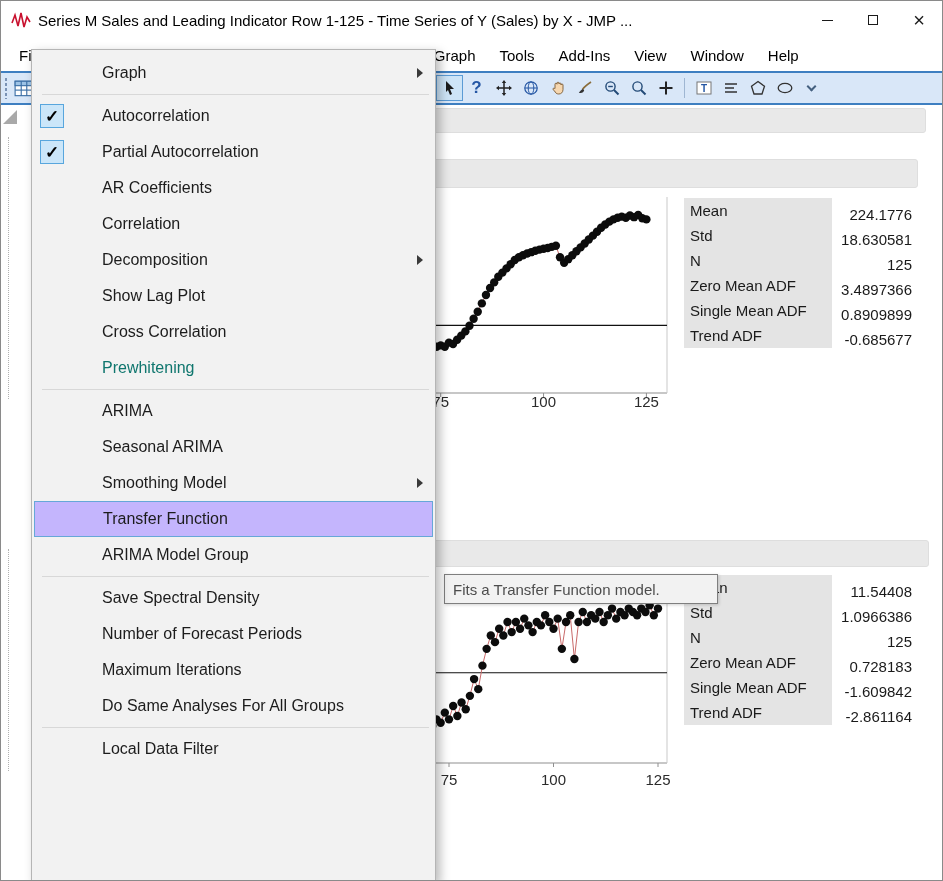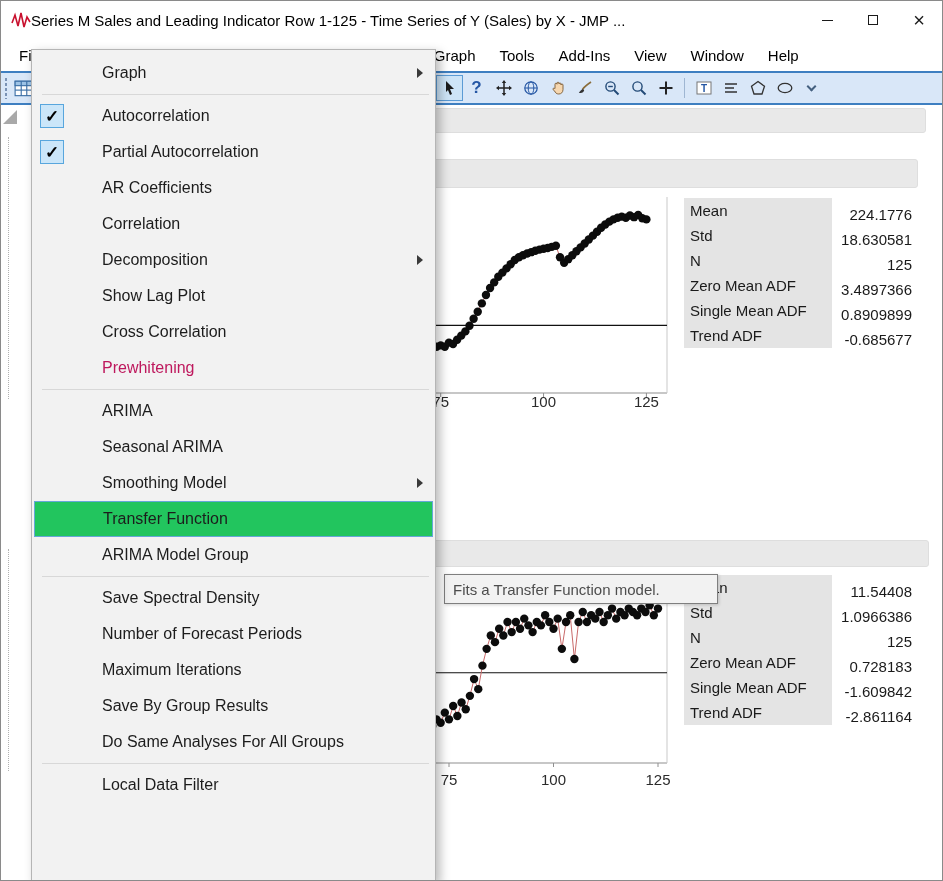--- a/index.html
+++ b/index.html
@@ -2,21 +2,21 @@
 <html><head>
 <meta charset="utf-8">
 <style>
   *{margin:0;padding:0;box-sizing:border-box}
   html,body{width:943px;height:881px;background:#fff;font-family:"Liberation Sans",sans-serif;overflow:hidden}
   .window{position:absolute;left:0;top:0;width:943px;height:881px;background:#fff;border:1px solid #8a8a8a;overflow:hidden}
 
   
   .titlebar{position:absolute;left:0;top:0;right:0;height:38px;background:#fff;display:flex;align-items:center;z-index:5}
   .title-icon{margin-left:10px;display:flex;align-items:center}
-  .title-text{margin-left:0;font-size:15px;color:#000;white-space:nowrap;overflow:hidden}
+  .title-text{margin-left:7px;font-size:15px;color:#000;white-space:nowrap;overflow:hidden}
   .win-controls{margin-left:auto;display:flex;height:100%}
   .win-btn{width:46px;height:100%;display:flex;align-items:center;justify-content:center;font-size:20px;color:#1a1a1a;cursor:default}
   .min-glyph{display:block;width:11px;height:0;border-top:1px solid #1a1a1a}
   .max-glyph{display:block;width:10px;height:10px;border:1px solid #1a1a1a}
 
   
   .menubar{position:absolute;left:0;top:38px;right:0;height:32px;background:#fff;display:flex;align-items:center;padding-left:6px;z-index:4}
   .menu-item{padding:0 12px;height:100%;display:flex;align-items:center;font-size:15px;color:#000}
 
   
@@ -39,22 +39,22 @@
   .stat-row{display:flex;height:25px;align-items:flex-end}
   .stat-label{width:148px;height:100%;background:#e4e4e4;display:flex;align-items:center;padding-left:6px}
   .stat-value{flex:1;text-align:right;padding-right:2px}
 
   
   .tooltip{position:absolute;left:443px;top:573px;width:274px;height:30px;display:flex;align-items:center;background:#f2f2f2;border:1px solid #7f7f7f;padding-left:8px;font-size:15px;color:#4d4d4d;z-index:40;box-shadow:1px 1px 3px rgba(0,0,0,.18)}
 
   
   .context-menu{position:absolute;left:30px;top:48px;width:405px;height:833px;background:#f2f2f2;border:1px solid #b5b5b5;box-shadow:4px 4px 10px rgba(0,0,0,.28);z-index:100;padding-top:5px;overflow:hidden}
   .cm-item{position:relative;height:36px;display:flex;align-items:center;padding-left:70px;font-size:16px;color:#1c1c1c;cursor:default;white-space:nowrap}
-  .cm-item.disabled{color:#be185d}
-  .cm-item.highlighted{background:#22c55e;border:1px solid #66a7d8;margin:0 2px;padding-left:68px}
+  .cm-item.disabled{color:#0f766e}
+  .cm-item.highlighted{background:#c4b5fd;border:1px solid #66a7d8;margin:0 2px;padding-left:68px}
   .cm-check{position:absolute;left:8px;top:50%;transform:translateY(-50%);width:24px;height:24px;background:#cbe6f9;border:1px solid #58a6dd;display:flex;align-items:center;justify-content:center;font-size:17px;font-weight:bold;color:#000}
   .cm-arrow{position:absolute;right:12px;top:50%;transform:translateY(-50%);width:0;height:0;border-left:6px solid #3a3a3a;border-top:5px solid transparent;border-bottom:5px solid transparent}
   .cm-sep{height:1px;background:#d8d8d8;margin:3px 6px 3px 10px}
 </style>
 </head>
 <body>
 
 <div class="window">
 
   <div class="titlebar">
@@ -456,23 +456,20 @@
         <div class="cm-item">
           <span>Save Spectral Density</span>
         </div>
         <div class="cm-item">
           <span>Number of Forecast Periods</span>
         </div>
         <div class="cm-item">
           <span>Maximum Iterations</span>
         </div>
         <div class="cm-item">
-          <span>Save By Group Results</span>
-        </div>
-        <div class="cm-item">
           <span>Do Same Analyses For All Groups</span>
         </div>
         <div class="cm-sep"></div>
         <div class="cm-item">
           <span>Local Data Filter</span>
         </div>
       </div>
   </div>
 
 </div>

